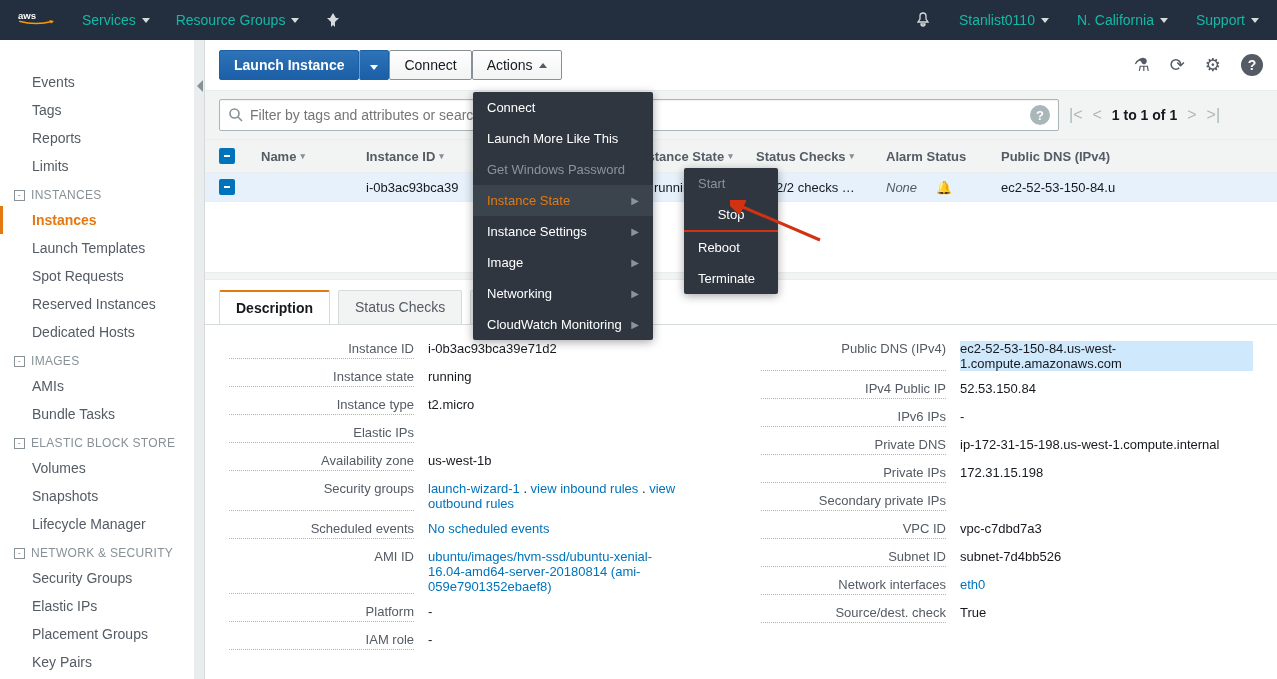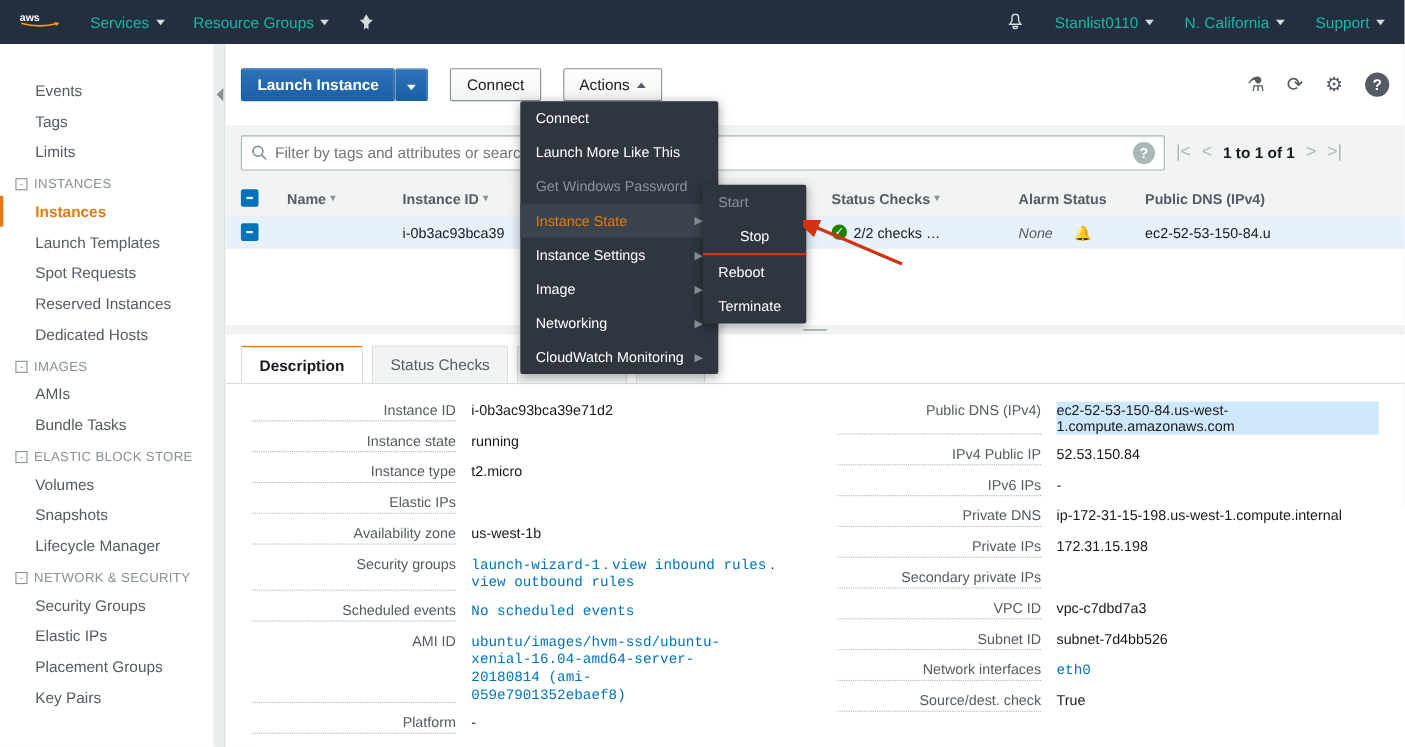--- a/index.html
+++ b/index.html
@@ -19,73 +19,73 @@
   .sidebar { width: 195px; background: #fff; border-right: 1px solid #eaeded; padding-top: 28px; overflow-y: auto; }
   .sidebar::-webkit-scrollbar { width: 6px; }
   .sidenav a { display: block; padding: 6px 16px 6px 32px; color: #545b64; font-size: 14px; text-decoration: none; }
   .sidenav a.active { color: #e47911; font-weight: 700; border-left: 3px solid #e47911; padding-left: 29px; }
   .sidenav .section { display: flex; align-items: center; gap: 6px; padding: 8px 16px 4px 14px; color: #879196; font-size: 12px; letter-spacing: .3px; }
   .sidenav .section .toggle { width: 11px; height: 11px; border: 1px solid #879196; display: flex; align-items: center; justify-content: center; font-size: 9px; line-height: 1; color: #879196; }
   .collapse-handle { width: 10px; background: #eaeded; border-right: 1px solid #d5dbdb; display: flex; align-items: flex-start; justify-content: center; padding-top: 40px; position: relative; }
   .collapse-handle .tri { width:0; height:0; border-top:6px solid transparent; border-bottom:6px solid transparent; border-right:6px solid #879196; }
   .main { flex:1; background:#fff; display:flex; flex-direction:column; min-width:0; position:relative; }
   
-  .toolbar { display:flex; align-items:center; padding:22px 14px; gap:20px; border-bottom:1px solid #eaeded; }
+  .toolbar { display:flex; align-items:center; padding:10px 14px; gap:0; border-bottom:1px solid #eaeded; }
   .btn { border:1px solid #879196; background:linear-gradient(#fff,#f2f3f3); padding:6px 14px; font-size:14px; border-radius:2px; cursor:pointer; color:#16191f; }
   .btn.primary { background:linear-gradient(#2e73b8,#1b5fa6); border-color:#1b5fa6; color:#fff; font-weight:700; }
   .btn.primary-split { border-left:1px solid rgba(255,255,255,.35); padding:6px 10px; }
   .btn.actions { display:flex; align-items:center; gap:6px; }
   .btn.actions .caret-up { width:0;height:0;border-left:4px solid transparent;border-right:4px solid transparent;border-bottom:5px solid #545b64;}
   .toolbar .right-icons { margin-left:auto; display:flex; align-items:center; gap:20px; color:#545b64; }
   .right-icons span { cursor:pointer; font-size:18px; }
   
   .filterbar { display:flex; align-items:center; padding:8px 14px; gap:10px; background:#f2f3f3; border-bottom:1px solid #eaeded; }
   .search { flex:1; max-width:840px; display:flex; align-items:center; border:1px solid #aab7b8; border-radius:2px; background:#fff; padding:5px 8px; box-shadow: inset 0 1px 2px rgba(0,0,0,.06);}
   .search input { border:none; outline:none; flex:1; font-size:14px; background:transparent; color:#545b64; }
   .search .mag { width:16px; height:16px; margin-right:6px; color:#879196; }
   .search .help { margin-left:auto; width:20px; height:20px; border-radius:50%; background:#aab7b8; color:#fff; display:flex; align-items:center; justify-content:center; font-size:13px; font-weight:700; }
   .pager { display:flex; align-items:center; gap:10px; color:#545b64; font-size:14px; }
   .pager b { color:#16191f; }
   .pager .arrow { color:#aab7b8; cursor:default; font-size:16px; }
   
   .gridhdr { display:flex; align-items:center; background:#f2f3f3; border-bottom:1px solid #eaeded; padding:8px 14px; font-size:13px; color:#545b64; font-weight:700; }
   .gridhdr > div { display:flex; align-items:center; gap:4px; }
   .gridhdr .sort { font-size:9px; color:#879196; }
-  .col-check{width:42px;} .col-name{width:105px;} .col-iid{width:140px;} .col-az{width:130px;} .col-state{width:120px;} .col-checks{width:130px;} .col-alarm{width:115px;margin-left:40px;} .col-dns{flex:1;}
+  .col-check{width:42px;} .col-name{width:105px;} .col-iid{width:140px;} .col-az{width:130px;} .col-state{width:120px;} .col-checks{width:130px;} .col-alarm{width:115px;} .col-dns{flex:1;}
   
   .gridrow { display:flex; align-items:center; padding:6px 14px; background:#e6f1fb; border-bottom:1px solid #eaeded; font-size:13px; }
   .gridrow > div { display:flex; align-items:center; gap:6px; }
   .checkbox { width:16px; height:16px; border:2px solid #0073bb; border-radius:2px; background:#0073bb; position:relative;}
   .checkbox.indet::after{content:"";position:absolute;left:3px;right:3px;top:5px;height:2px;background:#fff;}
   .state-dot{width:12px;height:12px;border-radius:50%;background:#1d8102;box-shadow:0 0 3px #1d8102;}
   .ok-check{width:14px;height:14px;border-radius:50%;background:#1d8102;color:#fff;font-size:10px;display:flex;align-items:center;justify-content:center;}
   .bell-y{color:#e07700;font-size:13px;}
   
   .splitter{height:8px;background:#f2f3f3;border-top:1px solid #eaeded;border-bottom:1px solid #eaeded;display:flex;align-items:center;justify-content:center;}
   .splitter span{width:22px;height:2px;background:#aab7b8;border-radius:1px;}
   
   .tabs{display:flex;gap:8px;padding:10px 14px 0 14px;border-bottom:1px solid #d5dbdb;background:#fff;}
   .tab{padding:8px 16px;border:1px solid #d5dbdb;border-bottom:none;border-top-left-radius:2px;border-top-right-radius:2px;background:#f2f3f3;color:#545b64;font-size:14px;cursor:pointer;}
   .tab.active{background:#fff;color:#16191f;font-weight:700;border-top:2px solid #e47911;}
   .k{color:#545b64;text-align:right;border-bottom:1px dotted #aab7b8;padding-bottom:2px;justify-self:end;}
   .v{color:#16191f;}
-  .v a{color:#0073bb;text-decoration:none;font-family:Liberation Mono, monospace;}
+  .v a{color:#0073bb;text-decoration:none;}
   .details-outer{display:flex;gap:40px;padding:16px 24px;overflow:auto;flex:1;}
   .colpane{flex:1;}
   .row{display:flex;gap:14px;margin-bottom:10px;}
   .row .k{flex:0 0 185px;}
   .sel{background:#cfe8fb;}
   
   .menu{position:absolute;background:#2f3640;color:#fff;border-radius:2px;box-shadow:0 2px 10px rgba(0,0,0,.35);font-size:13px;z-index:50;min-width:180px;}
   .menu .mi{padding:8px 14px;display:flex;align-items:center;justify-content:space-between;cursor:pointer;}
   .menu .mi.disabled{color:#8a939b;cursor:default;}
   .menu .mi.hl{background:#3b434d;color:#e47911;}
   .menu .mi .sub{font-size:10px;color:#8a939b;}
   .menu1{top:92px;left:473px;}
-  .menu2{top:168px;left:639px;min-width:94px;}
+  .menu2{top:168px;left:684px;min-width:94px;}
   .arrow-annot{position:absolute;top:200px;left:730px;z-index:60;}
 </style>
 </head>
 <body>
 
 <div class="topnav">
   <div class="logo">
     <svg viewBox="0 0 60 32">
         <text x="0" y="18" fill="#fff" font-size="16">aws</text>
         <path d="M2 22 Q30 30 58 22" stroke="#ff9900" stroke-width="2.5" fill="none"></path>
@@ -126,20 +126,21 @@
       </div>
   </div>
 </div>
 
 <div class="shell">
 
   <div class="sidebar">
     <div class="sidenav">
       <a>Events</a>
       <a>Tags</a>
+      <a>Reports</a>
       <a>Limits</a>
       <div class="section">
           <span class="toggle">-</span>
           <span>INSTANCES</span>
         </div>
       <a class="active">Instances</a>
       <a>Launch Templates</a>
       <a>Spot Requests</a>
       <a>Reserved Instances</a>
       <a>Dedicated Hosts</a>

